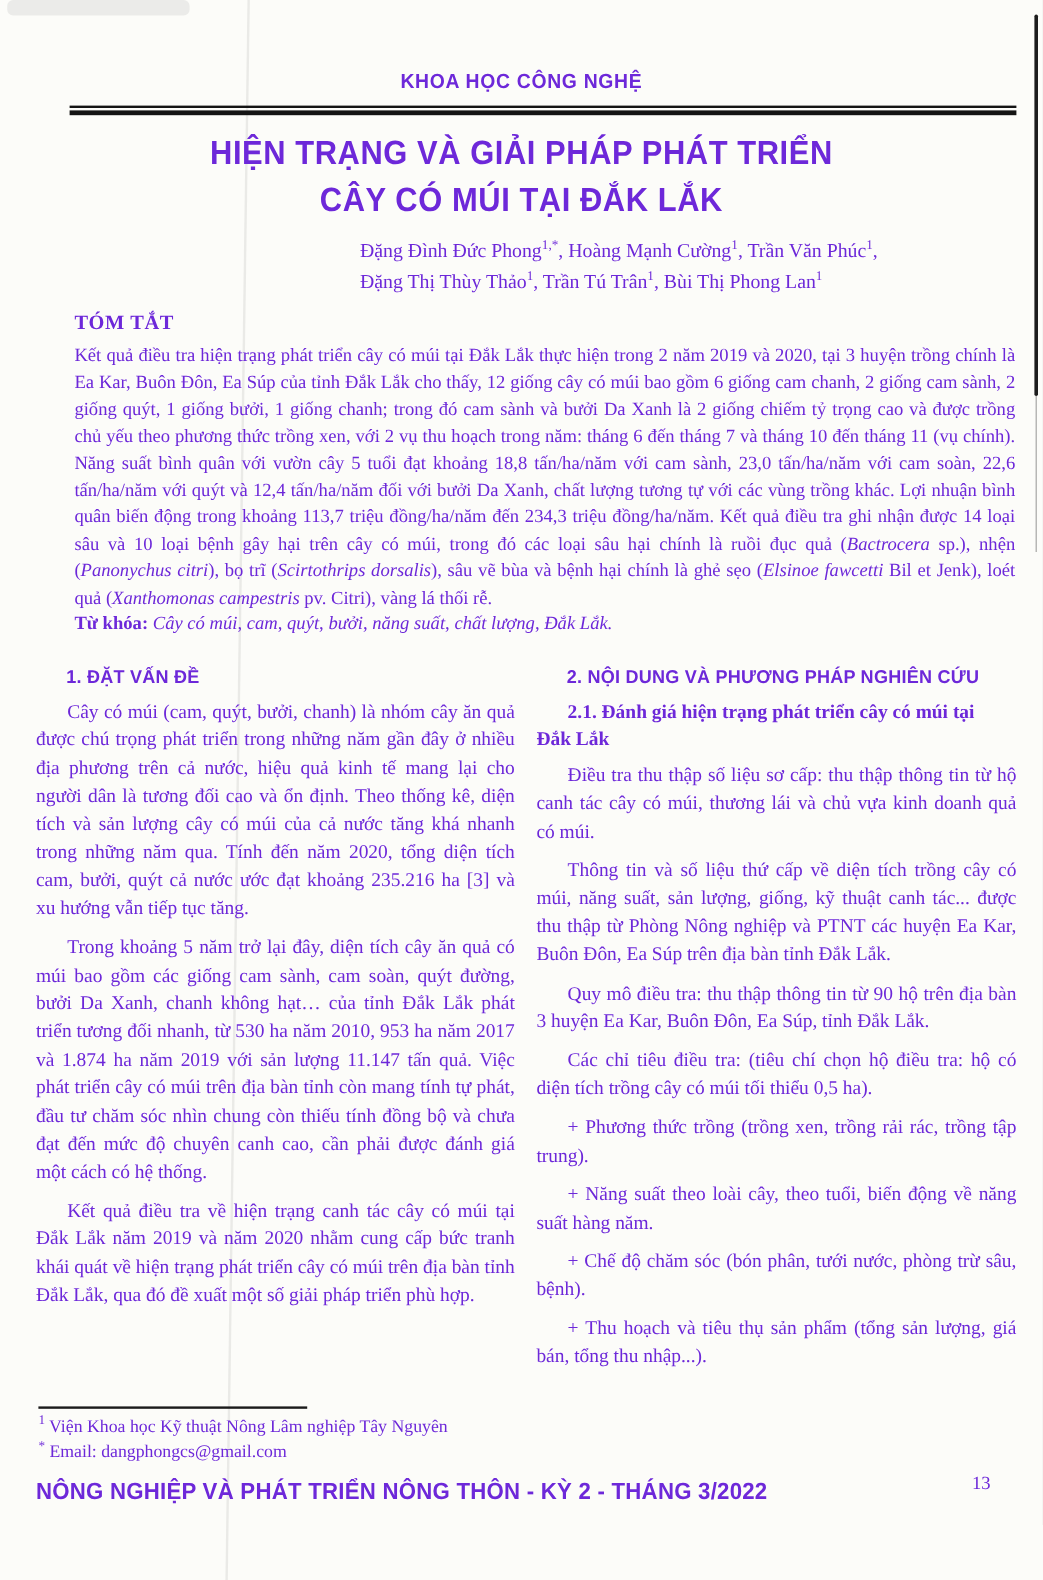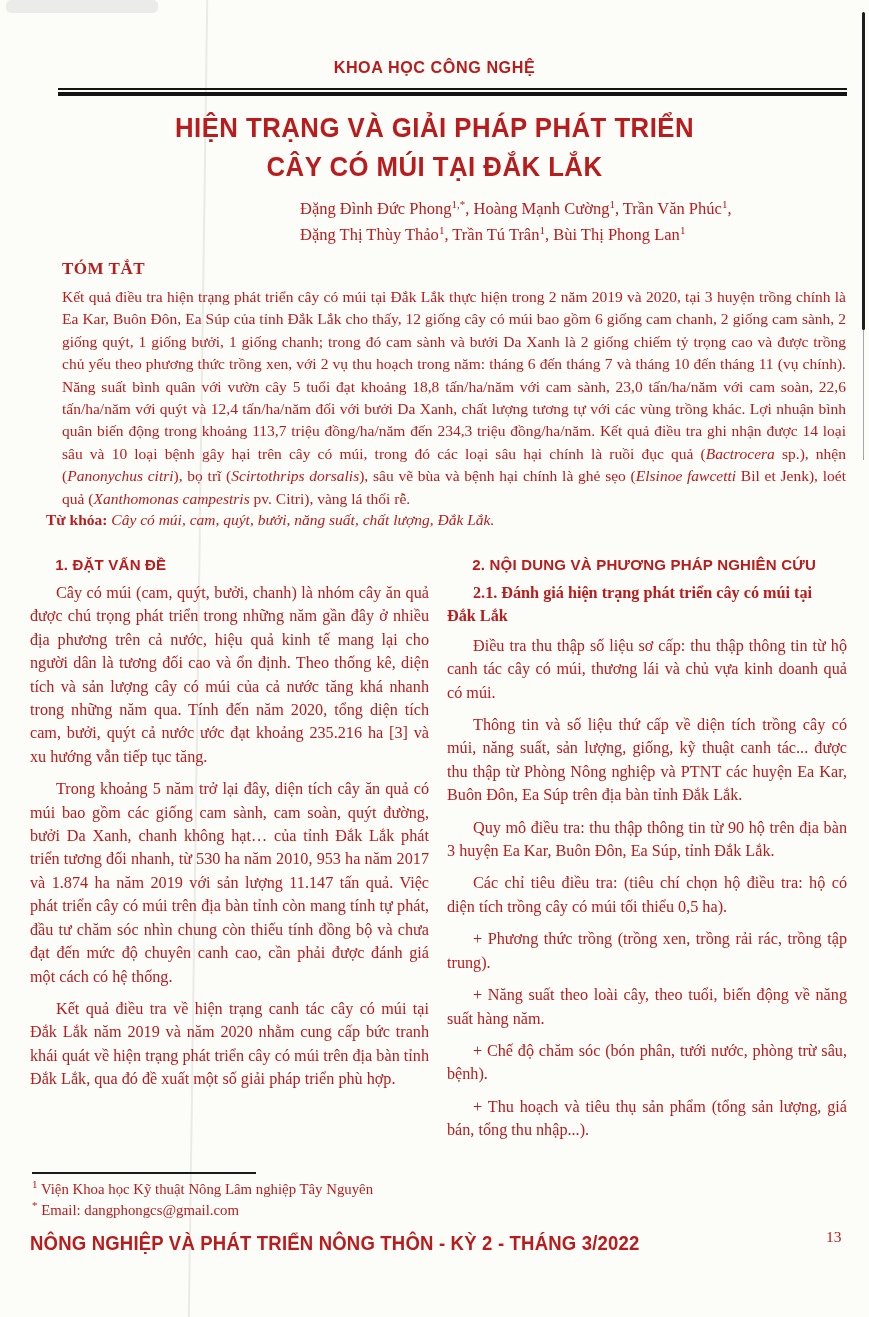--- a/index.html
+++ b/index.html
@@ -1,18 +1,18 @@
 <!DOCTYPE html>
 <html><head>
 <meta charset="utf-8">
 <style>
   html,body{margin:0;padding:0;background:#e8e8e4;}
   .page{
     position:relative;width:869px;height:1317px;margin:0 auto;
-    background:#fcfcf9;color:#b91c1c;overflow:hidden;
+    background:#fcfcf9;color:#6d28d9;overflow:hidden;
     font-family:"Liberation Serif","DejaVu Serif",serif;
   }
   
   .top-smudge{position:absolute;left:6px;top:0;width:152px;height:13px;
     background:rgba(150,150,150,.16);border-radius:5px;}
   .crease-line{position:absolute;left:197px;top:-10px;width:2px;height:1340px;
     background:rgba(110,110,110,.12);transform:rotate(.8deg);}
   .edge-line{position:absolute;left:862px;top:12px;width:3px;height:318px;
     background:#1d1d1d;border-radius:2px;}
   .edge-line-faint{position:absolute;left:863px;top:330px;width:1px;height:130px;
@@ -33,21 +33,21 @@
   .authors{position:absolute;top:196px;left:300px;width:530px;text-align:left;
     font-size:16.5px;line-height:26px;}
   .sup{vertical-align:super;font-size:11px;line-height:0;}
   .it{font-style:italic;}
   .bd{font-weight:bold;}
   
   .abstract-heading{position:absolute;top:259px;left:62px;font-size:17px;
     font-weight:bold;letter-spacing:.5px;}
   .abstract-body{position:absolute;top:286px;left:62px;width:784px;
     font-size:15.5px;line-height:22.4px;text-align:justify;}
-  .keywords{position:absolute;top:511px;left:46px;width:784px;font-size:15.5px;}
+  .keywords{position:absolute;top:511px;left:62px;width:784px;font-size:15.5px;}
   
   .column{position:absolute;top:556px;}
   .col-left{left:30px;width:399px;}
   .col-right{left:447px;width:400px;}
   .sec-heading{font-family:"Liberation Sans","DejaVu Sans",sans-serif;
     font-weight:bold;font-size:15.5px;letter-spacing:.2px;text-indent:26px;
     transform:scaleX(.97);transform-origin:left center;margin:0 0 8px 0;}
   .column p{margin:0 0 9px 0;font-size:16.2px;line-height:23.4px;
     text-align:justify;text-indent:26px;}
   .sub-heading{font-weight:bold;font-size:16.2px;line-height:23.4px;
@@ -55,21 +55,21 @@
   
   .footnote-rule{position:absolute;top:1172px;left:32px;width:224px;
     border-top:2px solid #1b1b1b;}
   .footnote{position:absolute;top:1179px;left:32px;width:430px;
     font-size:14.8px;line-height:21px;}
   
   .footer-journal{position:absolute;top:1232px;left:30px;
     font-family:"Liberation Sans","DejaVu Sans",sans-serif;font-weight:bold;
     font-size:19.5px;letter-spacing:.2px;transform:scaleX(.95);
     transform-origin:left center;white-space:nowrap;}
-  .page-number{position:absolute;top:1228px;left:810px;font-size:15.5px;margin-left:16px;}
+  .page-number{position:absolute;top:1228px;left:810px;font-size:15.5px;}
 </style>
 </head>
 <body>
 
 <div class="page">
 
   <div class="top-smudge"></div>
   <div class="crease-line"></div>
   <div class="edge-line"></div>
   <div class="edge-line-faint"></div>

